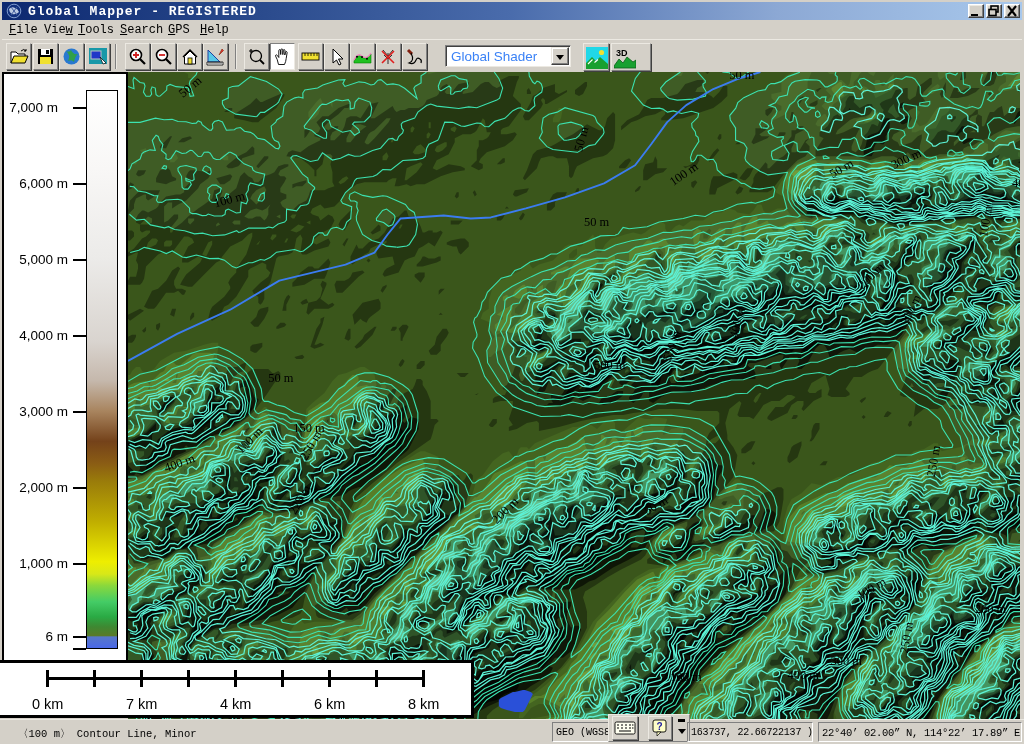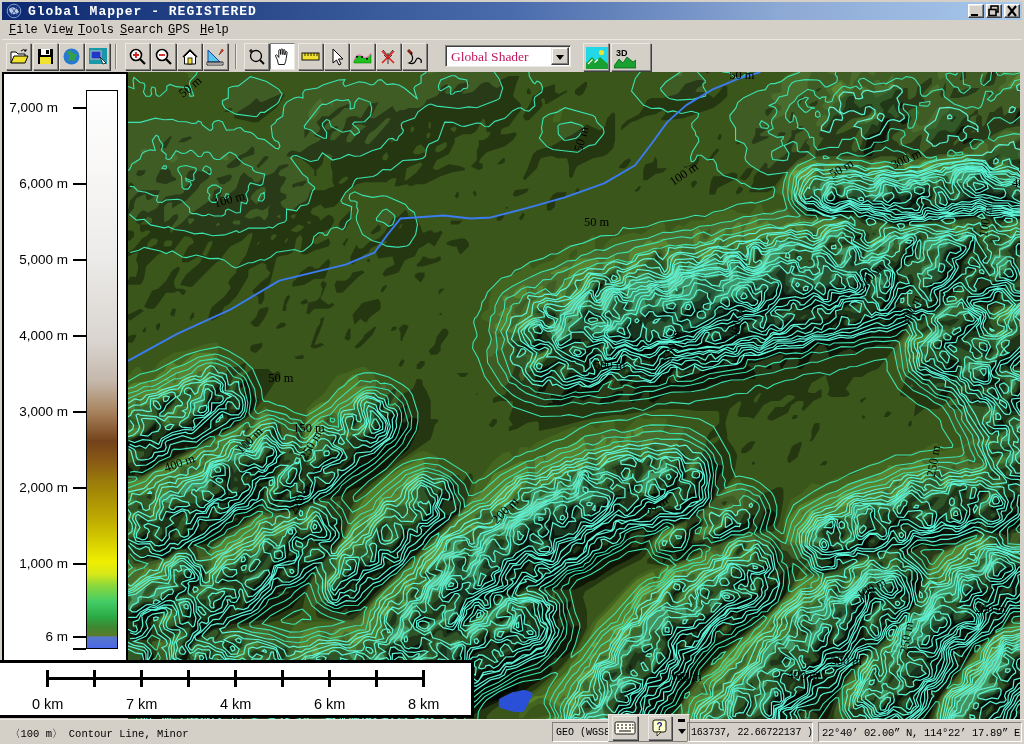--- a/index.html
+++ b/index.html
@@ -22,21 +22,21 @@
 .menu u{text-decoration:underline;}
 
 .tbar{position:absolute;left:2px;top:39px;right:2px;height:33px;background:#d4d0c8;border-top:1px solid #ece9e2;}
 .tb{position:absolute;top:3px;width:25px;height:27px;background:#d4d0c8;
  border:1px solid;border-color:#ece9e2 #808080 #808080 #ece9e2;box-shadow:1px 1px 0 #404040;}
 .tb.pressed{border-color:#808080 #ece9e2 #ece9e2 #808080;box-shadow:none;background:#fff;}
 .tb svg{position:absolute;left:2px;top:3px;}
 .tsep{position:absolute;top:4px;width:2px;height:25px;border-left:1px solid #808080;border-right:1px solid #ece9e2;}
 .combo{position:absolute;top:5px;width:126px;height:22px;background:#fff;
  border:1px solid;border-color:#808080 #ece9e2 #ece9e2 #808080;box-shadow:inset 1px 1px 0 #404040;}
-.combo .ct{position:absolute;left:5px;top:3px;font-size:13.5px;color:#be185d;font-family:Liberation Serif, serif;}
+.combo .ct{position:absolute;left:5px;top:3px;font-size:13.5px;color:#3b82f6;font-family:Liberation Sans, sans-serif;}
 .combo .cb{position:absolute;right:1px;top:1px;width:18px;height:18px;background:#d4d0c8;
  border:1px solid;border-color:#ece9e2 #404040 #404040 #ece9e2;box-shadow:inset -1px -1px 0 #808080,inset 1px 1px 0 #fff;}
 .combo .cb:after{content:"";position:absolute;left:4px;top:7px;border:4px solid transparent;border-top:5px solid #000;}
 
 .legend{position:absolute;left:2px;top:72px;width:126px;height:590px;background:#fff;border:2px solid #000;}
 .lgbar{position:absolute;left:82px;top:16px;width:32px;height:559px;border:1px solid #000;}
 .lgl{position:absolute;font-size:13.5px;color:#000;white-space:nowrap;font-family:"Liberation Sans",sans-serif;}
 .lgt{position:absolute;left:69px;width:13px;height:2px;background:#000;}
 .scalebar{position:absolute;left:0px;top:660px;width:474px;height:58px;background:#fff;border:3px solid #000;border-left:none;text-align:center;}
 .sb-line{position:absolute;left:46px;top:14px;width:377px;height:3px;background:#000;}
@@ -296,21 +296,21 @@
   <div class="sb-l" style="left:220px">4 km</div>
   <div class="sb-t" style="left:281px"></div>
   <div class="sb-t" style="left:328px"></div>
   <div class="sb-l" style="left:314px">6 km</div>
   <div class="sb-t" style="left:375px"></div>
   <div class="sb-t" style="left:422px"></div>
   <div class="sb-l" style="left:408px">8 km</div>
  </div>
 
  <div class="status">
-  <div class="stx" style="left:10px;top:7px;font-size:10.5px">〈100 m〉 Contour Line, Minor</div>
+  <div class="stx" style="left:18px;top:7px;font-size:10.5px">〈100 m〉 Contour Line, Minor</div>
   <div class="spanel" style="left:552px;width:62px;overflow:hidden">
         <div class="stx" style="top:4px;left:3px;font-size:10px">GEO (WGS8‹</div>
       </div>
   <div style="position:absolute;left:608px;top:-6px;width:82px;height:28px;background:#d4d0c8;border:1px solid;border-color:#ece9e2 #808080 #808080 #ece9e2"></div>
   <div class="sbtn" style="left:612px;top:-4px;width:26px;height:24px">
         <svg width="22" height="18" viewBox="0 0 22 18" style="position:absolute;left:1px;top:2px">
           <rect x="1" y="3" width="20" height="12" rx="1.5" fill="#fffff0" stroke="#000" stroke-width="0.9"></rect>
           <path d="M3 6 h2 M7 6 h2 M11 6 h2 M15 6 h2 M3 9 h2 M7 9 h2 M11 9 h2 M15 9 h2 M18 6 h1.5 M18 9 h1.5 M5 12 h12" stroke="#000" stroke-width="1.1"></path>
         </svg>
       </div>

